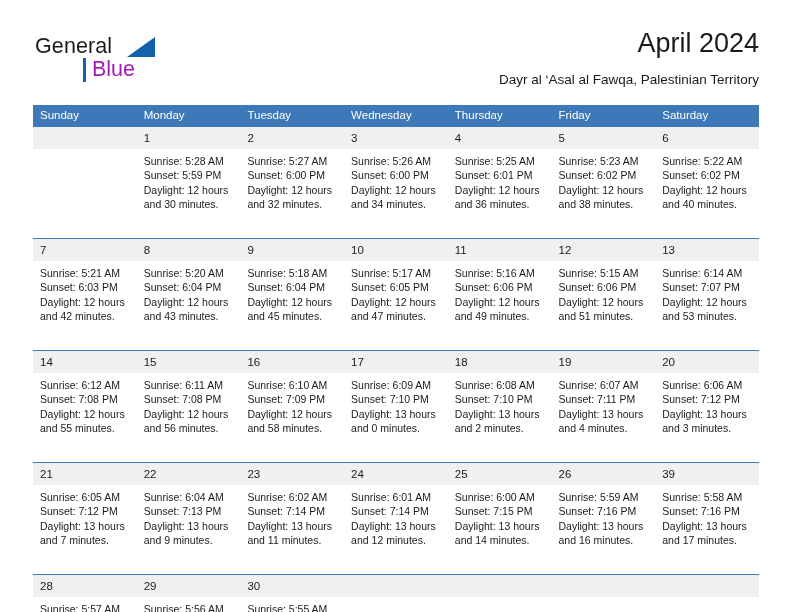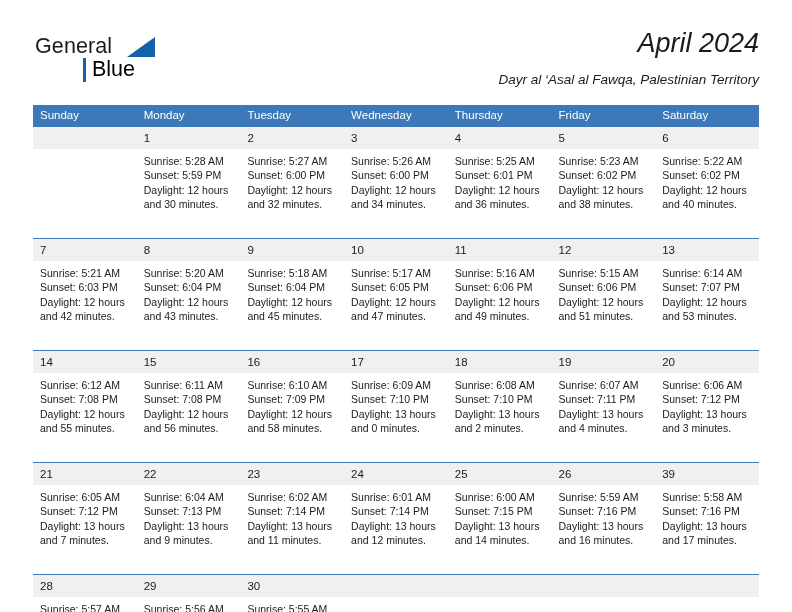--- a/index.html
+++ b/index.html
@@ -49,41 +49,40 @@
     position: absolute;
     left: 94px;
     top: 1px;
     width: 0;
     height: 0;
     border-left: 28px solid transparent;
     border-bottom: 20px solid #1461ab;
   }
   .logo-blue {
     font-size: 21.5px;
-    color: #000000;
+    color: #a21caf;
     line-height: 1;
     position: absolute;
     left: 59px;
     top: 23px;
   }
   .logo-bar {
     position: absolute;
     left: 50px;
     top: 22px;
     width: 3px;
     height: 24px;
     background: #1461ab;
   }
 
   .titles {
     position: absolute;
     right: 0;
     top: 0;
     text-align: right;
-    font-style: italic;
   }
   .cal-title {
     font-size: 27px;
     color: #1b1b1b;
     line-height: 34px;
     white-space: nowrap;
   }
   .cal-sub {
     font-size: 13.5px;
     color: #1b1b1b;

